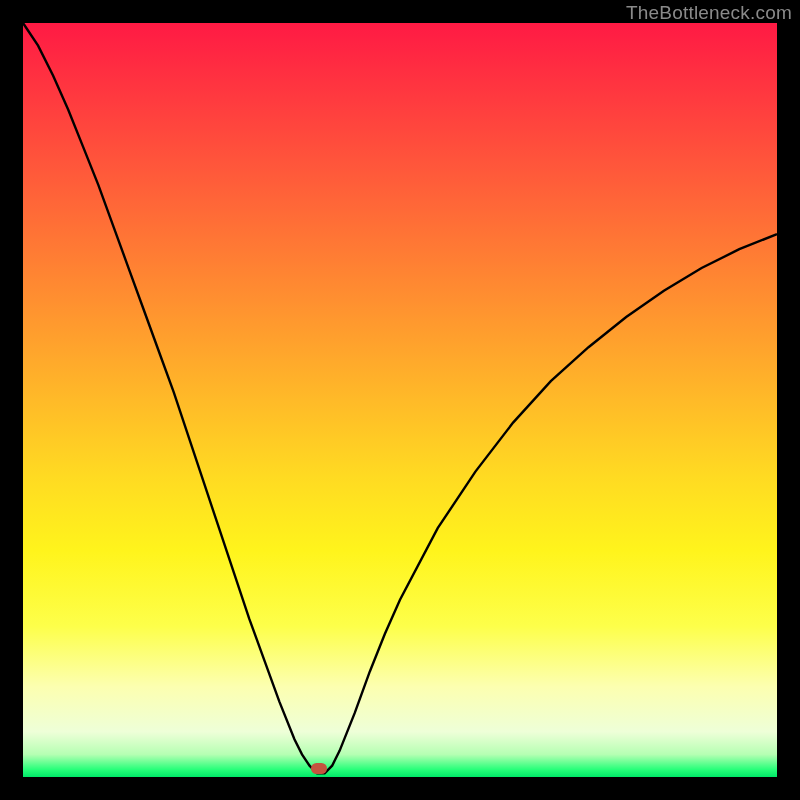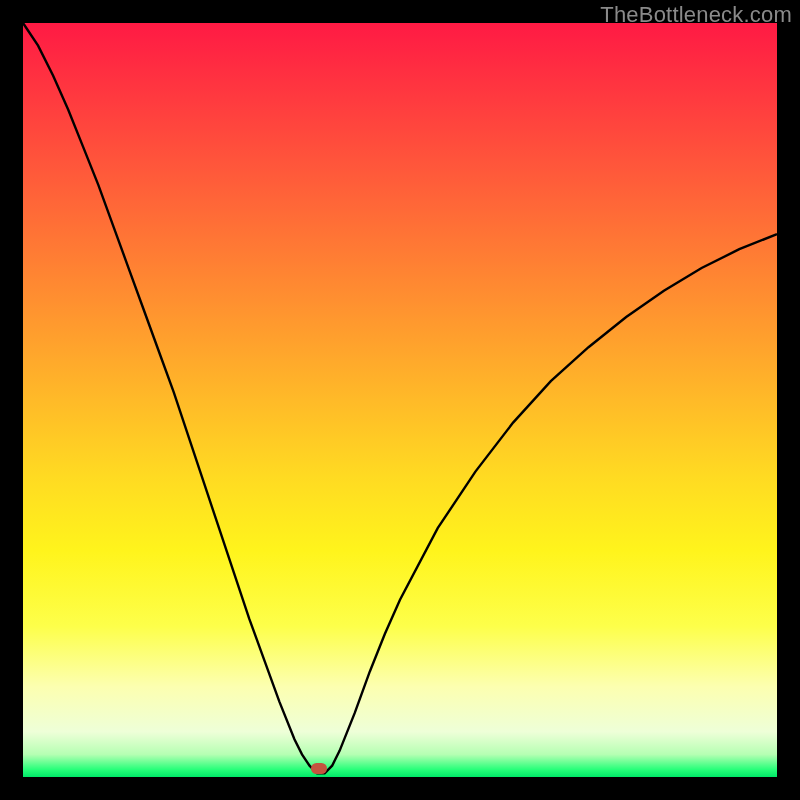--- a/index.html
+++ b/index.html
@@ -31,21 +31,21 @@
       #b6ffb3 97%,
       #28ff7a 99%,
       #00e868 100%
     );
   }
   .watermark {
     position: absolute;
     top: 2px;
     right: 8px;
     font-family: Arial, Helvetica, sans-serif;
-    font-size: 22px;
+    font-size: 19px;
     color: #8a8a8a;
     letter-spacing: 0.2px;
     font-weight: 500;
   }
   svg.curve {
     position: absolute;
     left: 0; top: 0;
     width: 754px; height: 754px;
     overflow: visible;
   }

